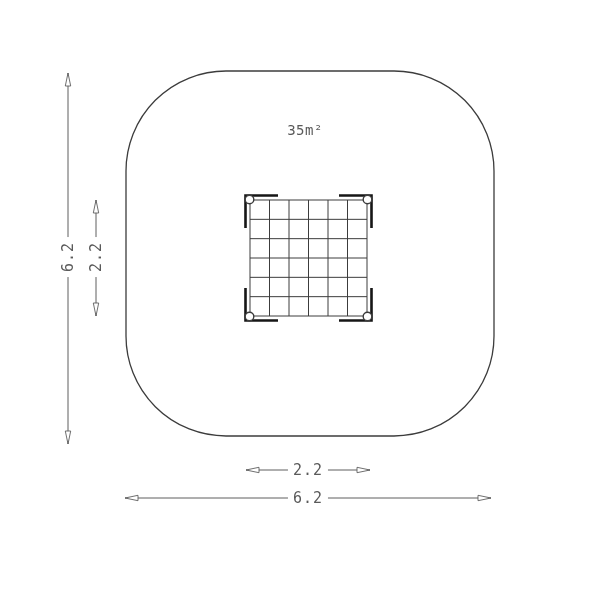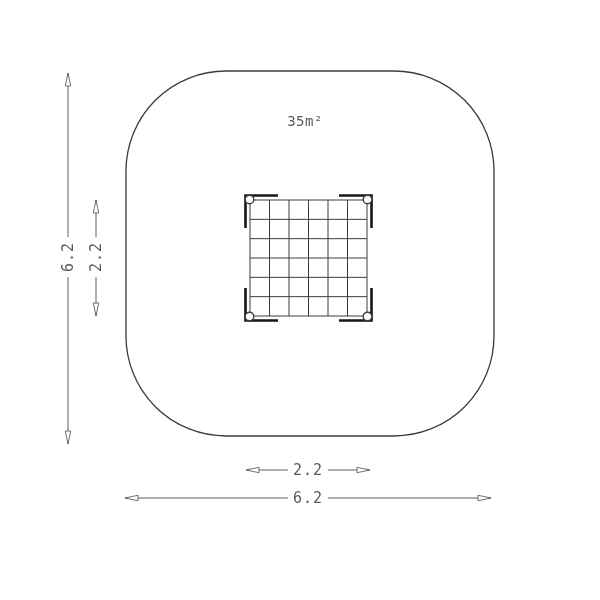--- a/index.html
+++ b/index.html
@@ -101,21 +101,21 @@
       <polygon class="arrow" points="370,470 357,467.3 357,472.7"></polygon>
     </g>
 
     <g>
       <line class="dim" x1="125" y1="498" x2="491" y2="498"></line>
       <polygon class="arrow" points="125,498 138,495.3 138,500.7"></polygon>
       <polygon class="arrow" points="491,498 478,495.3 478,500.7"></polygon>
     </g>
   </svg>
 
-  <div class="label area" style="left:305px; top:121px;">35m²</div>
+  <div class="label area" style="left:305px; top:130px;">35m²</div>
 
   <div class="label v" style="left:68px; top:257px;">6.2</div>
 
   <div class="label v" style="left:96px; top:257px;">2.2</div>
 
   <div class="label h" style="left:308px; top:470px;">2.2</div>
 
   <div class="label h" style="left:308px; top:498px;">6.2</div>
 </div>
 

